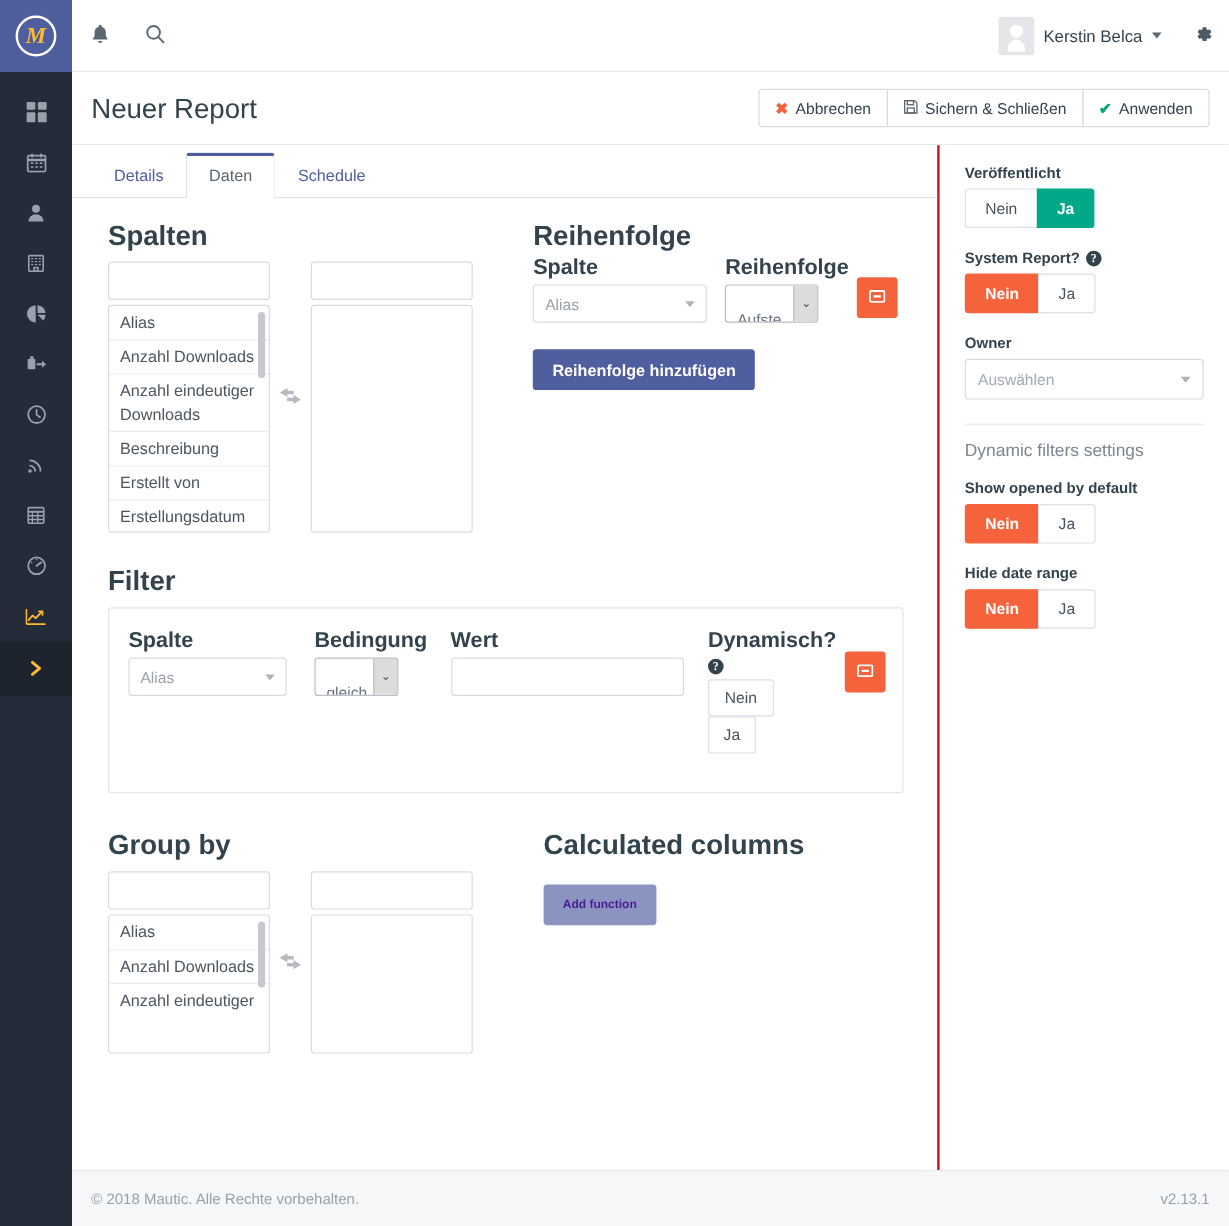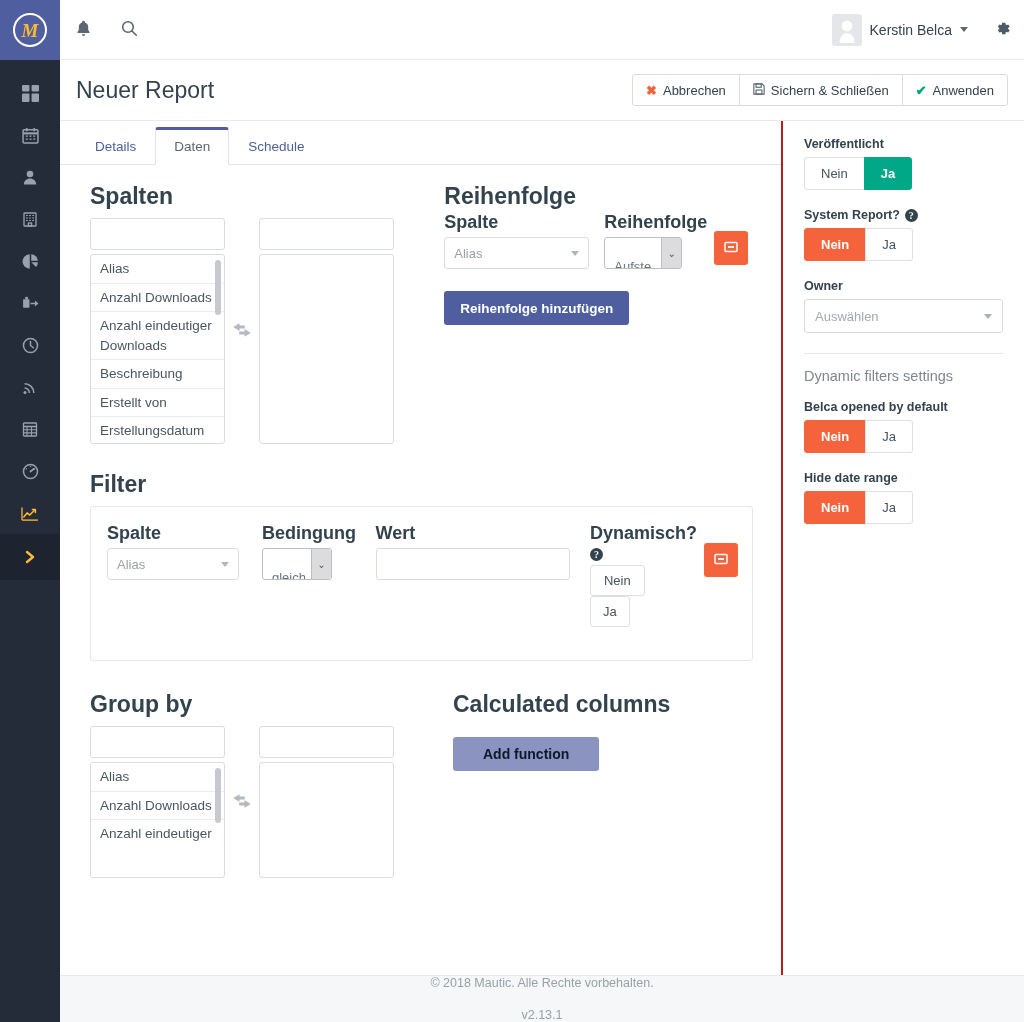--- a/index.html
+++ b/index.html
@@ -266,24 +266,24 @@
     background: #4e5e9e;
     color: #ffffff;
     border: none; border-radius: 3px;
     height: 34px; padding: 0 16px;
     font-size: 13.5px; font-weight: bold;
     cursor: pointer;
     font-family: "Liberation Sans", sans-serif;
   }
   .btn-muted {
     background: #8b93c0;
-    color: #0f172a;
+    color: #4c1d95;
     border: none; border-radius: 3px;
-    height: 34px; padding: 0 30px;
-    font-size: 14px; font-weight: bold;
+    height: 34px; padding: 0 16px;
+    font-size: 10px; font-weight: bold;
     cursor: pointer;
     font-family: "Liberation Sans", sans-serif;
   }
   .btn-remove {
     background: #f5633c;
     color: #ffffff;
     border: none; border-radius: 3px;
     width: 34px; height: 34px;
     display: flex; align-items: center; justify-content: center;
     cursor: pointer;
@@ -371,21 +371,21 @@
   }
 
   
   #footer {
     position: absolute; left: 60px; top: 975px;
     width: 964px; height: 47px;
     background: #f6f7f9;
     border-top: 1px solid #e8e9ec;
     display: flex; align-items: center;
     padding: 0 16px;
-    font-size: 12.5px; color: #98a0a8; flex-direction: column;
+    font-size: 12.5px; color: #98a0a8;
   }
   #footer .spacer { flex: 1; }
 </style>
 </head>
 <body>
 
 <div id="left-rail">
   <div id="rail-logo">
     <div class="logo-mark">
         <span>M</span>
@@ -745,21 +745,21 @@
     <div class="side-sel">
       <span>Auswählen</span>
       <span class="chev"></span>
     </div>
 
     <hr class="side-hr">
 
     <div class="side-subhead">Dynamic filters settings</div>
 
     <div class="side-lbl">
-      <span>Belca opened by default</span>
+      <span>Show opened by default</span>
     </div>
     <div class="toggle-group">
       <button class="tgl on-red">Nein</button>
       <button class="tgl">Ja</button>
     </div>
 
     <div class="side-lbl">
       <span>Hide date range</span>
     </div>
     <div class="toggle-group">

